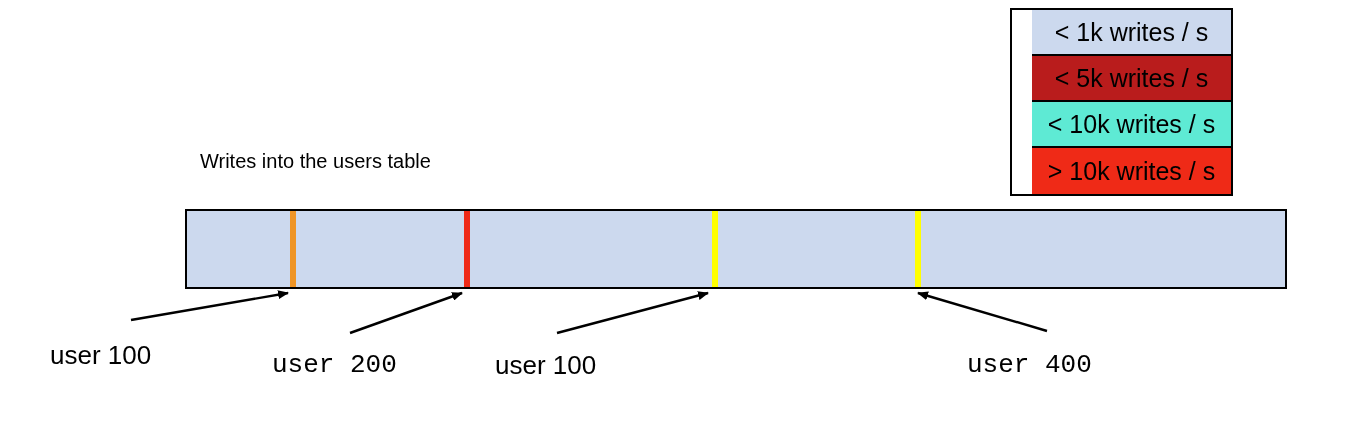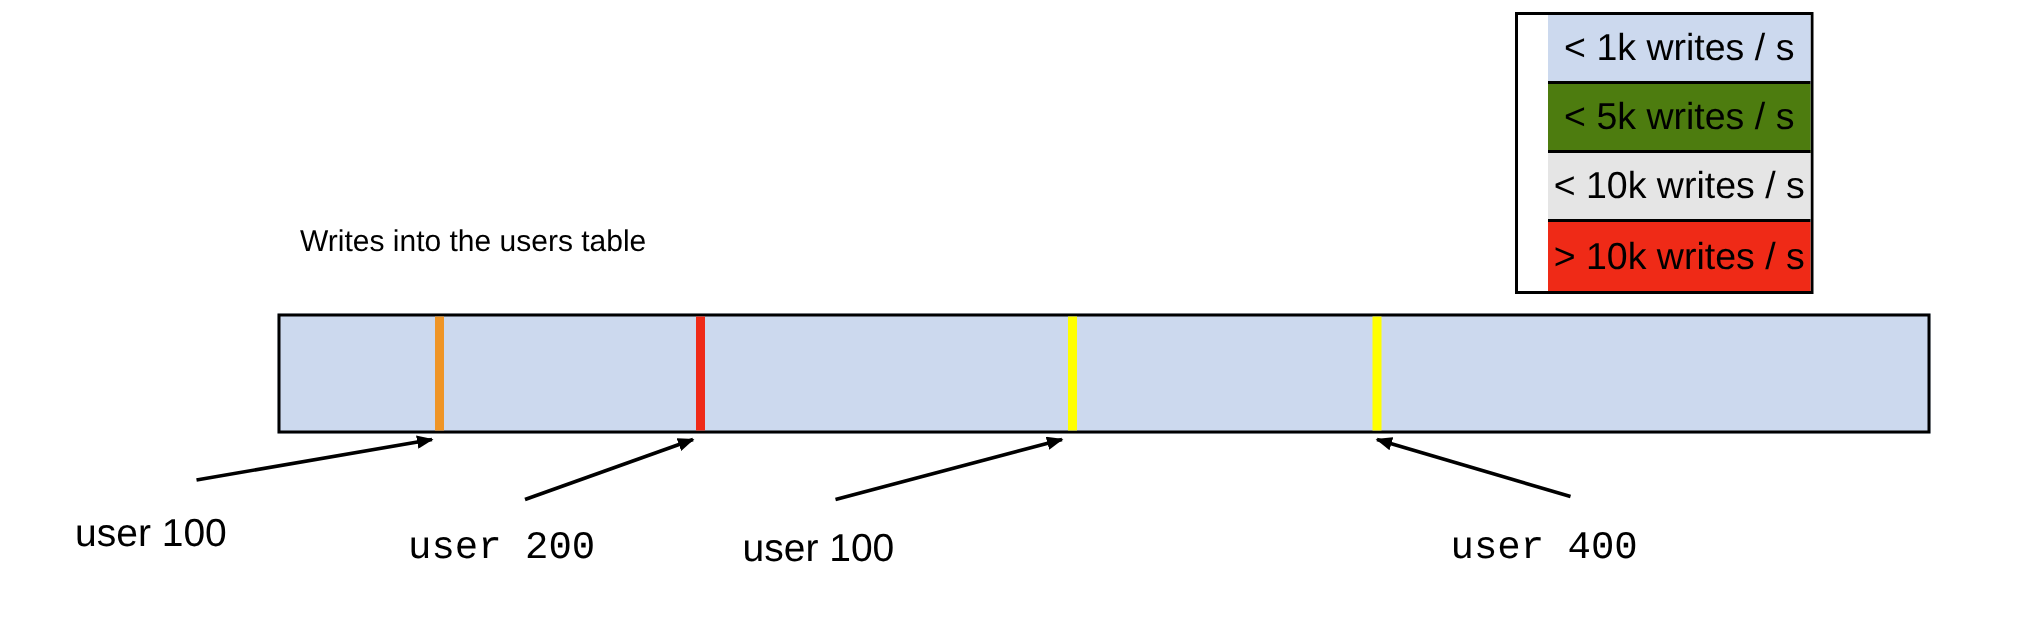--- a/index.html
+++ b/index.html
@@ -14,21 +14,21 @@
     overflow: hidden;
     font-family: "Liberation Sans", sans-serif;
     color: #000000;
   }
 
   
   #legend {
     position: absolute;
     left: 1010px;
     top: 8px;
-    width: 199px;
+    width: 223px;
     border: 2px solid #000000;
     box-sizing: border-box;
     padding-left: 20px;
   }
   .legend-row {
     height: 46px;
     box-sizing: border-box;
     display: flex;
     align-items: center;
     justify-content: center;
@@ -86,24 +86,24 @@
     pointer-events: none;
   }
 </style>
 </head>
 <body>
 
 <div id="legend">
   <div class="legend-row" style="background:#ccd9ee">
     <span>&lt; 1k writes / s</span>
   </div>
-  <div class="legend-row" style="background:#4d7c0f">
+  <div class="legend-row" style="background:#b91c1c">
     <span>&lt; 5k writes / s</span>
   </div>
-  <div class="legend-row" style="background:#e5e5e5">
+  <div class="legend-row" style="background:#5eead4">
     <span>&lt; 10k writes / s</span>
   </div>
   <div class="legend-row" style="background:#ef2a17">
     <span>&gt; 10k writes / s</span>
   </div>
 </div>
 
 <div id="chart-title">Writes into the users table</div>
 
 <div id="table-bar" style="background:#ccd9ee">

